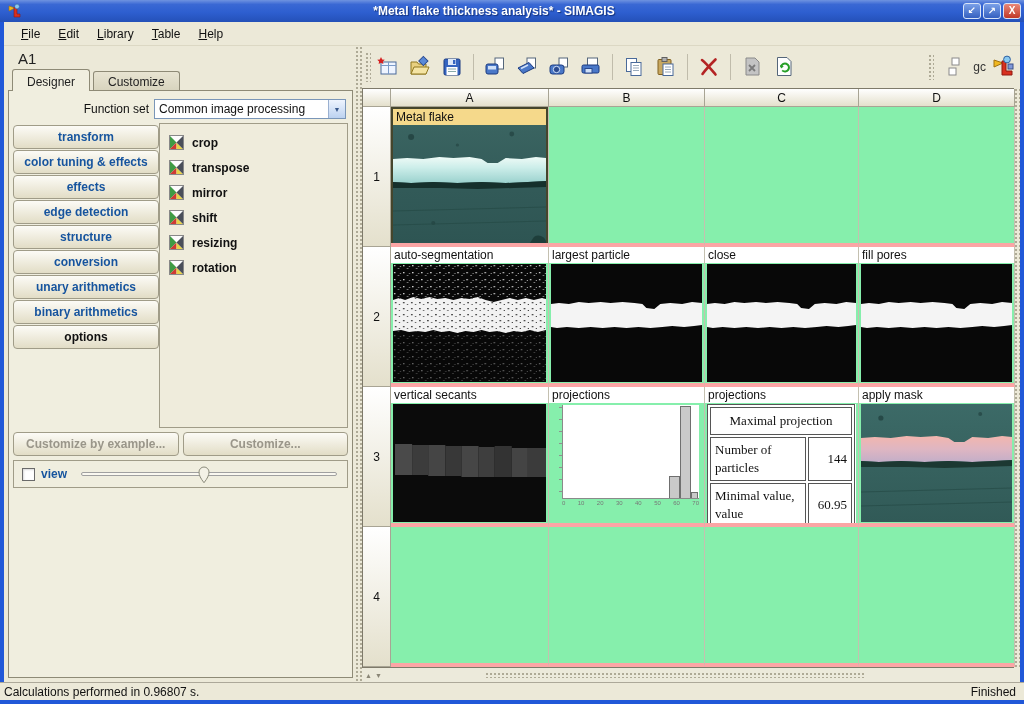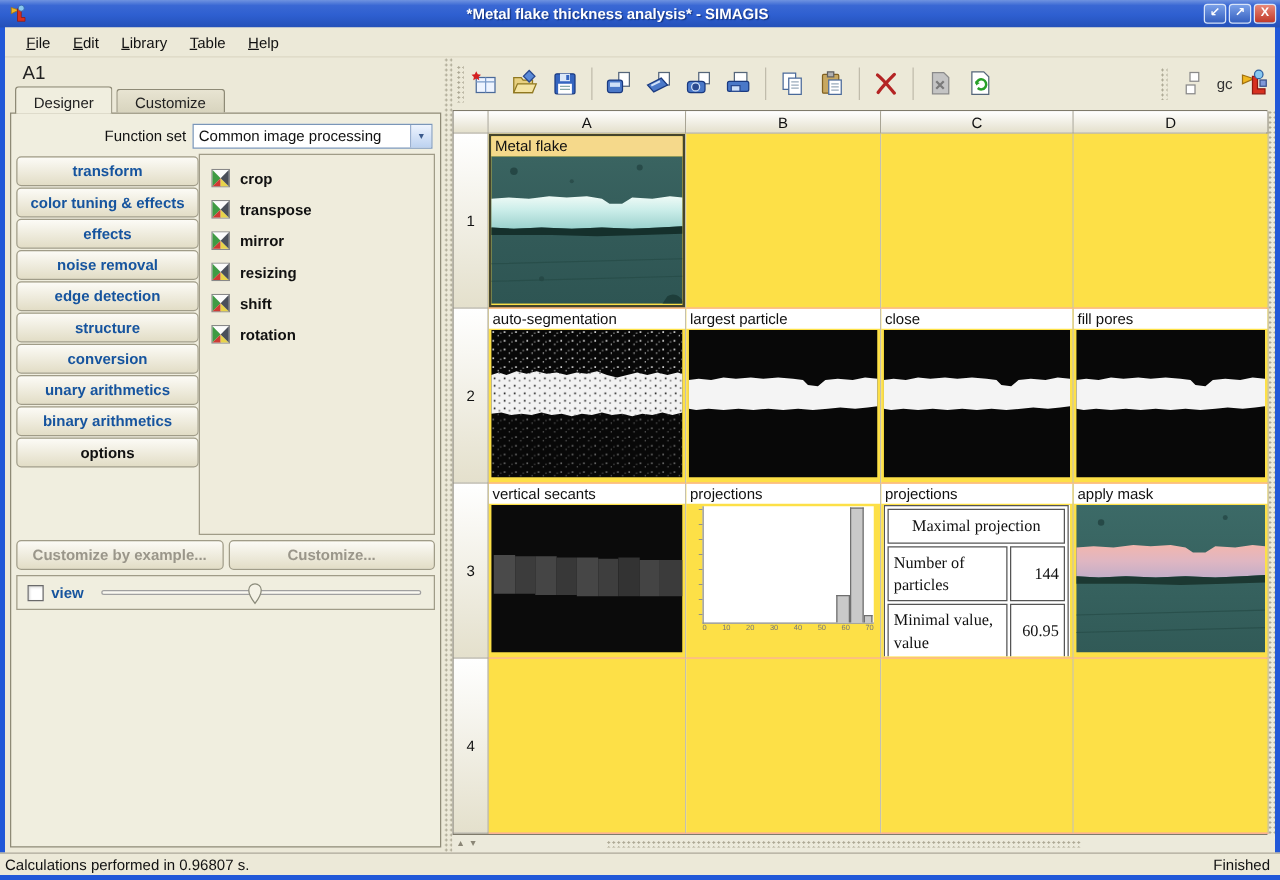--- a/index.html
+++ b/index.html
@@ -82,21 +82,21 @@
 
   
   .gridrow { flex:1; display:flex; min-height:0; }
   .gridwrap { width:652px; flex:0 0 652px; border:1px solid #7e7a6a; background:#fff;
     display:grid; grid-template-columns:28px 158px 156px 154px 156px;
     grid-template-rows:18px 140px 140px 140px 1fr; }
   .vstrip { flex:1; }
   .ghead { background:linear-gradient(180deg,#ffffff,#e4e0cc); border-right:1px solid #a8a494;
     border-bottom:1px solid #a8a494; display:flex; align-items:center; justify-content:center;
     font-size:12px; color:#111; }
-  .cell { background:#fde047; border-right:1px solid #c4c0b0; border-bottom:1px solid #fca5a5;
+  .cell { background:#86efac; border-right:1px solid #c4c0b0; border-bottom:4px solid #fca5a5;
     overflow:hidden; position:relative; }
   .cell.sel { box-shadow:inset 0 0 0 2px #45452c; padding:2px; }
   .clabel { height:16px; line-height:16px; font-size:12px; color:#111; padding-left:3px;
     white-space:nowrap; overflow:hidden; background:#fff; }
   .clabel.yellow { background:#f5d98b; }
   .cimg { display:block; width:calc(100% - 4px); height:118px; margin:1px 2px; }
   .cell.sel .cimg { width:100%; margin:0; height:118px; }
 
   
   .histo { position:relative; height:94px; margin:2px 5px 0 13px;
@@ -165,21 +165,20 @@
           <div class="combo">
             <span>Common image processing</span>
             <span class="combo-btn">▼</span>
           </div>
         </div>
         <div class="cols">
           <div class="cats">
             <div class="catbtn">transform</div>
             <div class="catbtn">color tuning &amp; effects</div>
             <div class="catbtn">effects</div>
-            <div class="catbtn">noise removal</div>
             <div class="catbtn">edge detection</div>
             <div class="catbtn">structure</div>
             <div class="catbtn">conversion</div>
             <div class="catbtn">unary arithmetics</div>
             <div class="catbtn">binary arithmetics</div>
             <div class="catbtn dark">options</div>
           </div>
           <div class="funcs">
             <div class="funcitem">
               <svg width="15" height="15" viewBox="0 0 15 15">
@@ -216,32 +215,32 @@
             </div>
             <div class="funcitem">
               <svg width="15" height="15" viewBox="0 0 15 15">
                   <rect x="0.5" y="0.5" width="14" height="14" fill="#f2f2f2" stroke="#888"></rect>
                   <path d="M1 1 H14 L7.5 7.5 Z" fill="#fcfcfc"></path>
                   <path d="M1 1 L7.5 7.5 L1 14 Z" fill="#3f9b44"></path>
                   <path d="M1 14 L7.5 7.5 L7.5 14 Z" fill="#cf3a33"></path>
                   <path d="M7.5 14 L7.5 7.5 L14 14 Z" fill="#e8d34a"></path>
                   <path d="M14 1 L7.5 7.5 L14 14 Z" fill="#4a4f5a"></path>
                 </svg>
-              <span>resizing</span>
+              <span>shift</span>
             </div>
             <div class="funcitem">
               <svg width="15" height="15" viewBox="0 0 15 15">
                   <rect x="0.5" y="0.5" width="14" height="14" fill="#f2f2f2" stroke="#888"></rect>
                   <path d="M1 1 H14 L7.5 7.5 Z" fill="#fcfcfc"></path>
                   <path d="M1 1 L7.5 7.5 L1 14 Z" fill="#3f9b44"></path>
                   <path d="M1 14 L7.5 7.5 L7.5 14 Z" fill="#cf3a33"></path>
                   <path d="M7.5 14 L7.5 7.5 L14 14 Z" fill="#e8d34a"></path>
                   <path d="M14 1 L7.5 7.5 L14 14 Z" fill="#4a4f5a"></path>
                 </svg>
-              <span>shift</span>
+              <span>resizing</span>
             </div>
             <div class="funcitem">
               <svg width="15" height="15" viewBox="0 0 15 15">
                   <rect x="0.5" y="0.5" width="14" height="14" fill="#f2f2f2" stroke="#888"></rect>
                   <path d="M1 1 H14 L7.5 7.5 Z" fill="#fcfcfc"></path>
                   <path d="M1 1 L7.5 7.5 L1 14 Z" fill="#3f9b44"></path>
                   <path d="M1 14 L7.5 7.5 L7.5 14 Z" fill="#cf3a33"></path>
                   <path d="M7.5 14 L7.5 7.5 L14 14 Z" fill="#e8d34a"></path>
                   <path d="M14 1 L7.5 7.5 L14 14 Z" fill="#4a4f5a"></path>
                 </svg>

